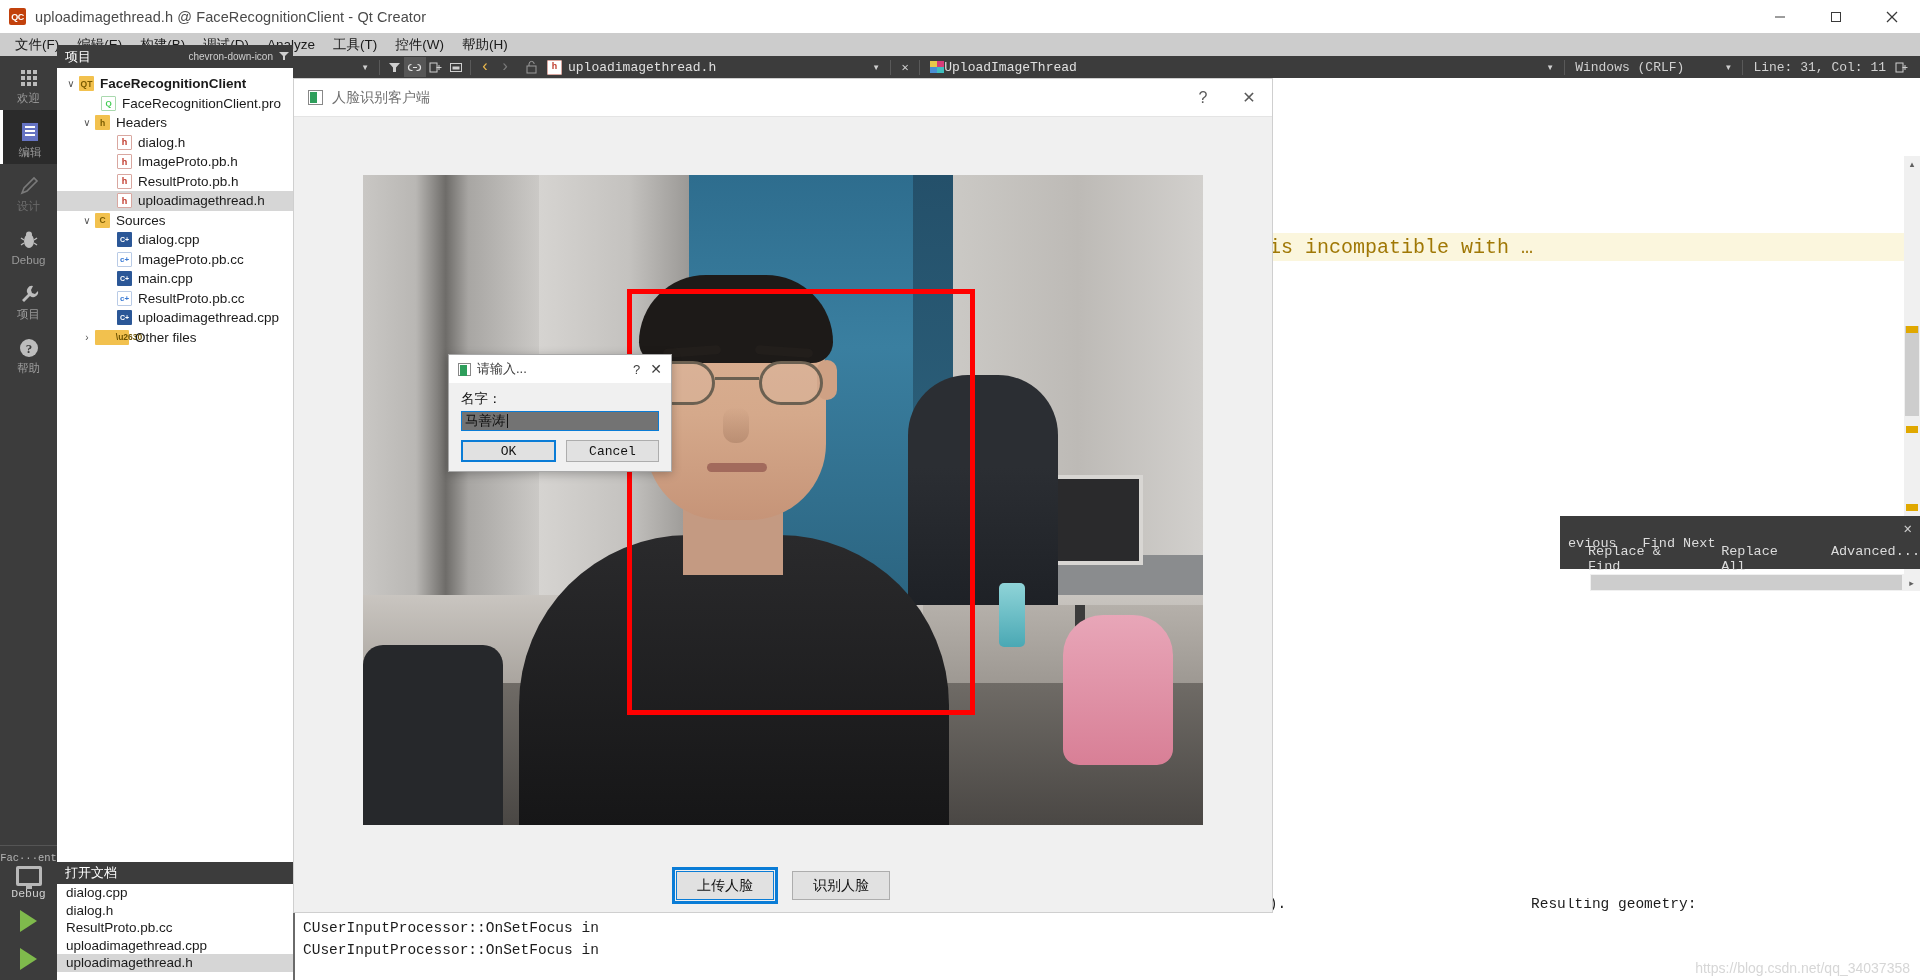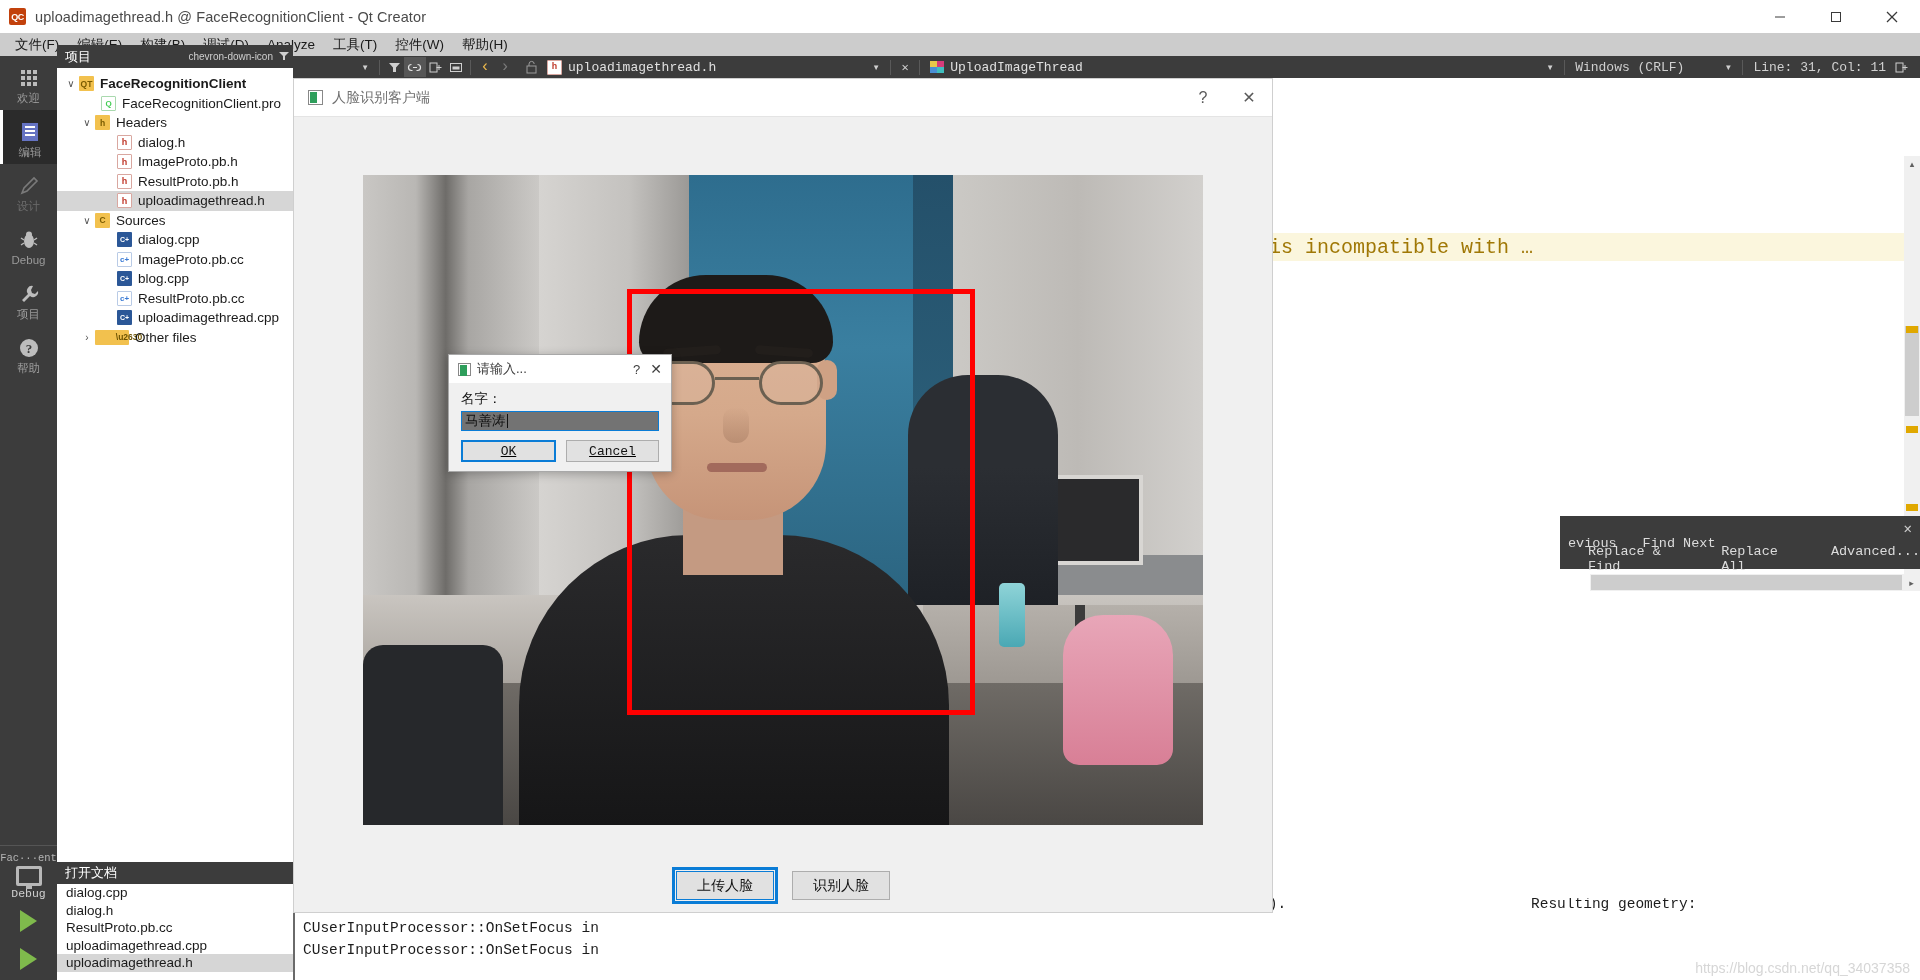--- a/index.html
+++ b/index.html
@@ -165,21 +165,21 @@
   .tb-btn {
     height: 20px; min-width: 20px; padding: 0 3px;
     display: flex; align-items: center; justify-content: center;
     color: #cfcfcf; font-size: 12px;
   }
   .tb-btn.active { background: #565656; }
   .tb-btn.arrow-back { color: #e8b64c; font-size: 16px; }
   .tb-btn.arrow-fwd { color: #7a7a7a; font-size: 16px; }
   .tb-file { display: flex; align-items: center; gap: 6px; padding-left: 6px; }
   .tb-file .tbname { color: #e0e0e0; font-size: 13px; }
-  .tb-symbol { display: flex; align-items: center; gap: 6px; padding-left: 6px; color: #e0e0e0; font-size: 13px; }
+  .tb-symbol { display: flex; align-items: center; padding-left: 6px; color: #e0e0e0; font-size: 13px; }
   .puzzle {
     width: 14px; height: 13px; position: relative; flex: none;
   }
   .puzzle i { position: absolute; width: 7px; height: 6px; }
   .puzzle i:nth-child(1) { background: #e8c84a; left: 0; top: 0; }
   .puzzle i:nth-child(2) { background: #d63c7a; left: 7px; top: 0; }
   .puzzle i:nth-child(3) { background: #4a8fd6; left: 0; top: 6px; }
   .puzzle i:nth-child(4) { background: #3fbfbf; left: 7px; top: 6px; }
   .tb-spacer { flex: 1; }
   .tb-right { display: flex; align-items: center; color: #d0d0d0; font-size: 13px; padding-right: 8px; }
@@ -406,21 +406,21 @@
   .dlg-title .q { margin-left: auto; color: #3d3d3d; font-size: 13px; padding: 0 6px; }
   .dlg-title .x { color: #3d3d3d; font-size: 14px; padding: 0 9px 0 4px; }
   .dlg-label { font-size: 13.5px; color: #111; margin: 7px 0 3px 12px; }
   .dlg-input {
     margin: 0 12px; height: 20px; background: #737373;
     border: 1px solid #0a7cd6;
     display: flex; align-items: center; padding-left: 3px;
     font-size: 13.5px; color: #111;
   }
   .dlg-input .caret { width: 1px; height: 14px; background: #111; margin-left: 1px; }
-  .dlg-buttons { display: flex; gap: 10px; margin: 9px 12px 0 12px; text-decoration: underline; }
+  .dlg-buttons { display: flex; gap: 10px; margin: 9px 12px 0 12px; }
   .dlg-btn {
     flex: 1; height: 22px; background: #e1e1e1; border: 1px solid #adadad;
     display: flex; align-items: center; justify-content: center;
     font-size: 13px; color: #111; font-family: "Liberation Mono", monospace;
   }
   .dlg-btn.focus { border: 2px solid #0a7cd6; }
 </style>
 </head>
 <body>
 
@@ -590,21 +590,21 @@
         <span class="tlabel">dialog.cpp</span>
       </div>
       <div class="tree-row" style="padding-left:44px">
         <span class="chev none"></span>
         <span class="ficon cc">c+</span>
         <span class="tlabel">ImageProto.pb.cc</span>
       </div>
       <div class="tree-row" style="padding-left:44px">
         <span class="chev none"></span>
         <span class="ficon cpp">C+</span>
-        <span class="tlabel">blog.cpp</span>
+        <span class="tlabel">main.cpp</span>
       </div>
       <div class="tree-row" style="padding-left:44px">
         <span class="chev none"></span>
         <span class="ficon cc">c+</span>
         <span class="tlabel">ResultProto.pb.cc</span>
       </div>
       <div class="tree-row" style="padding-left:44px">
         <span class="chev none"></span>
         <span class="ficon cpp">C+</span>
         <span class="tlabel">uploadimagethread.cpp</span>

